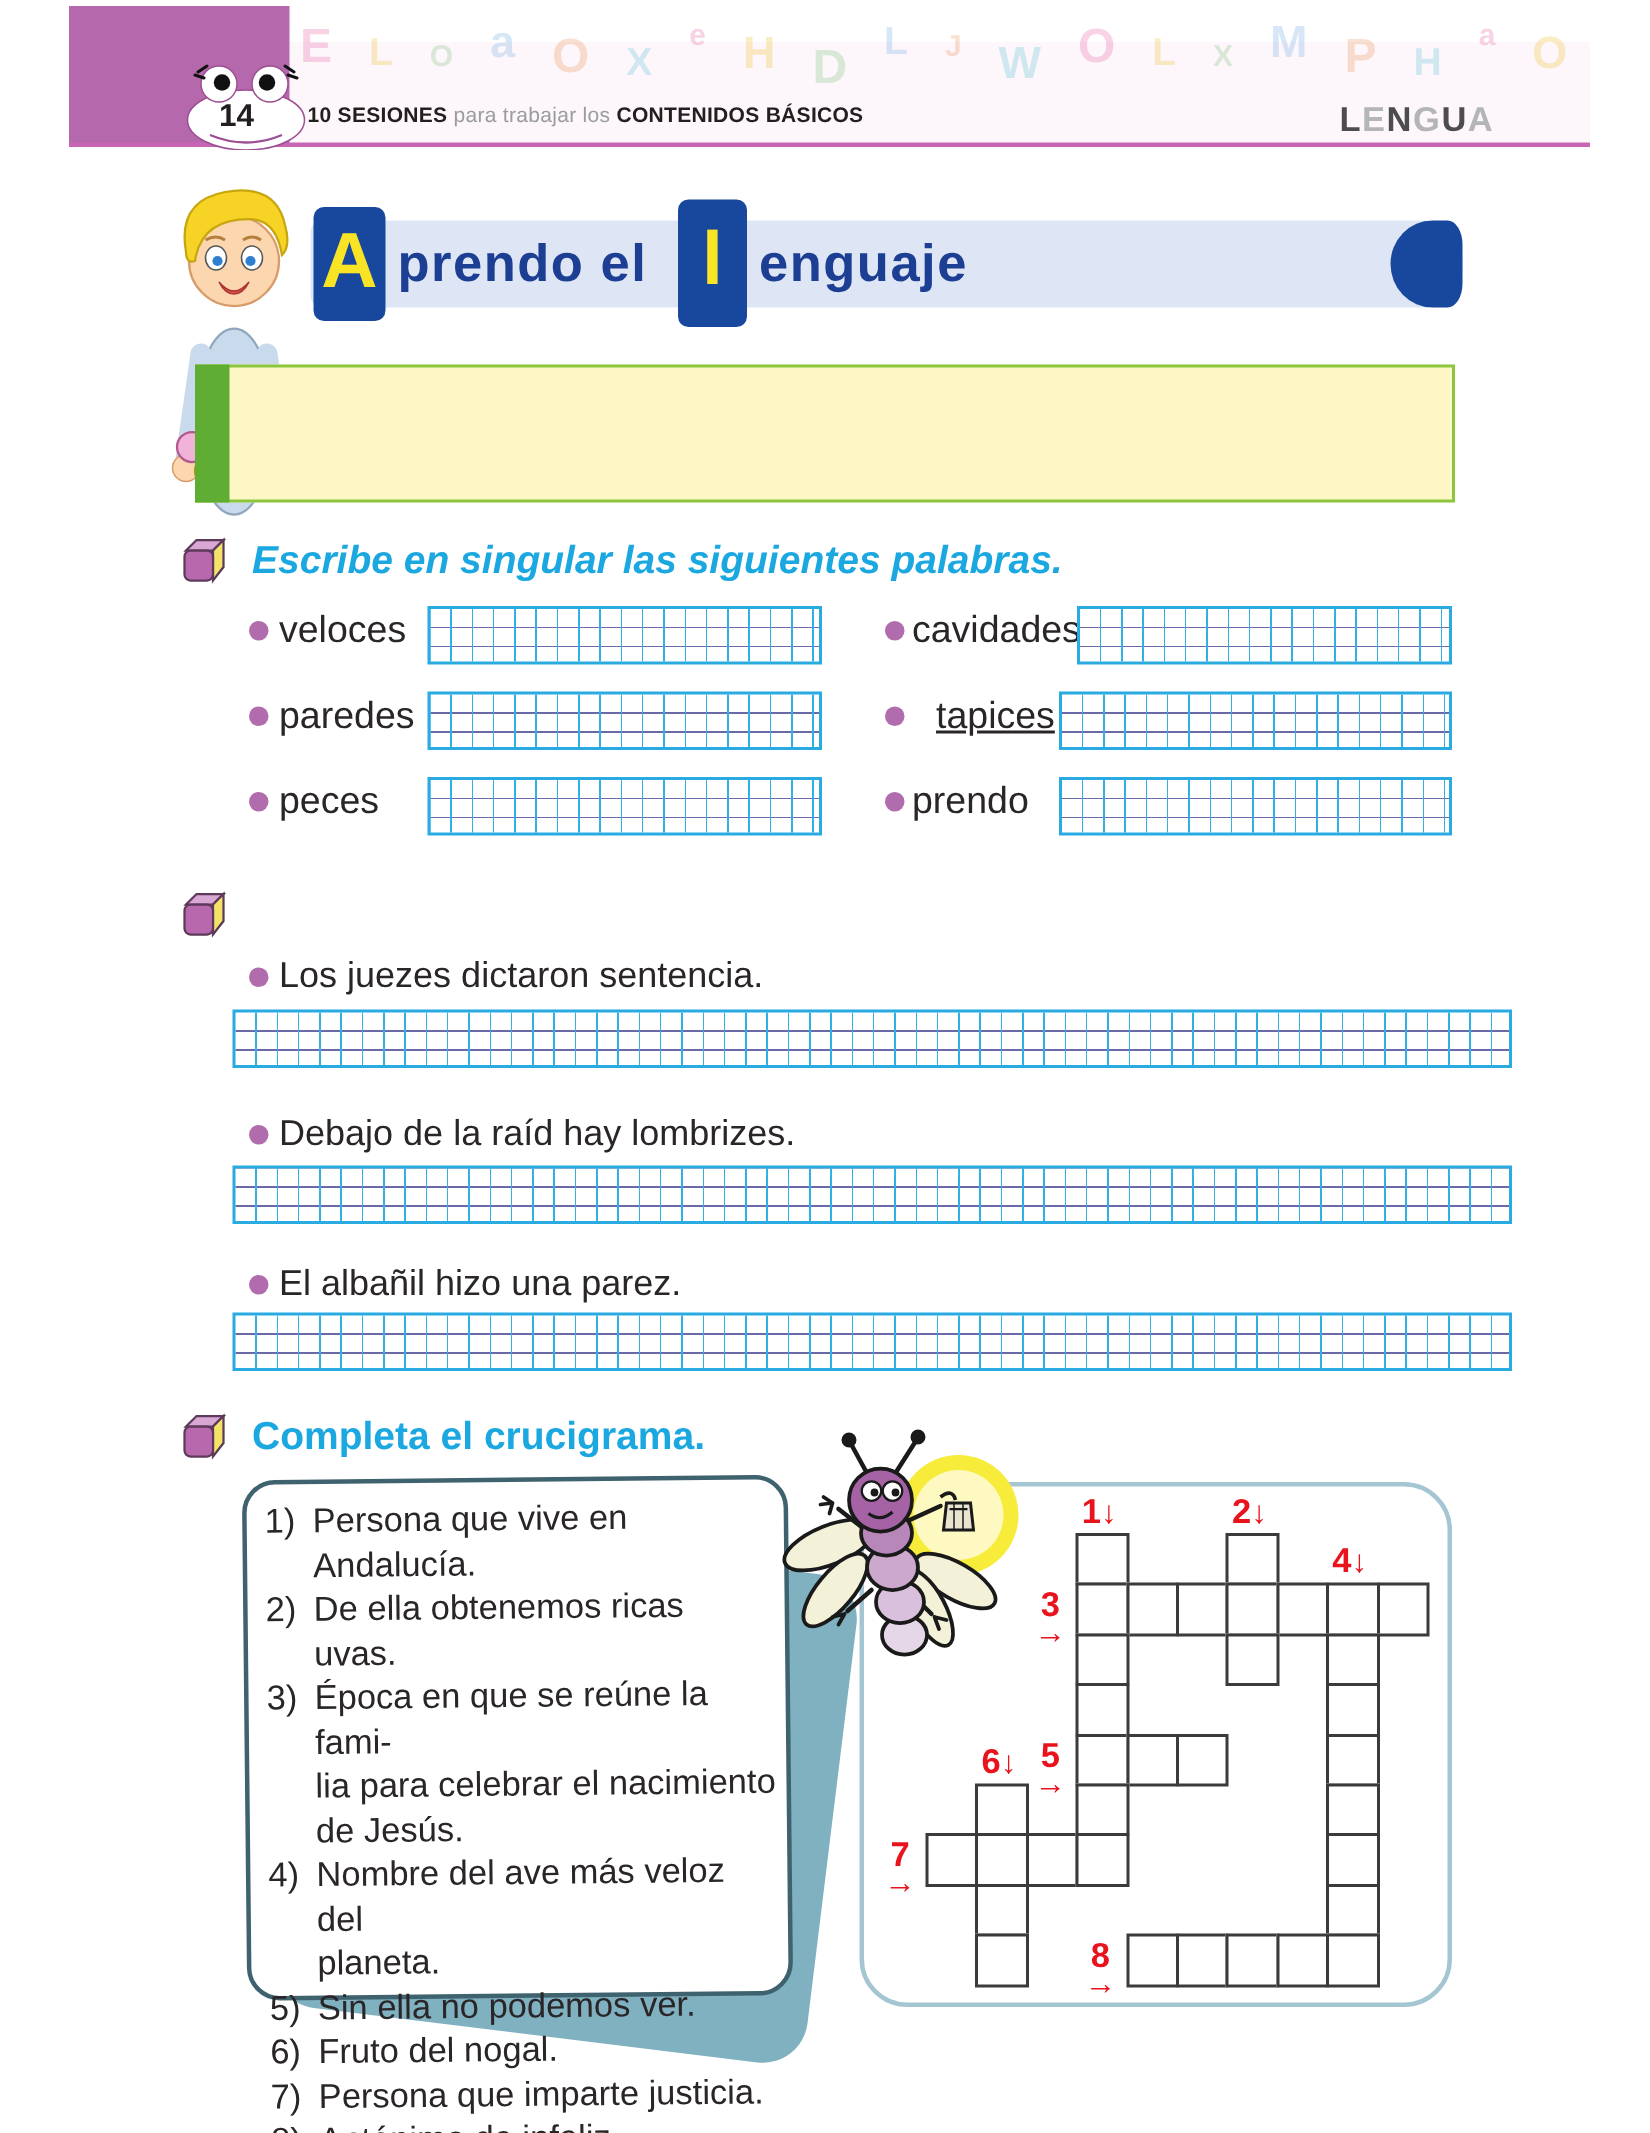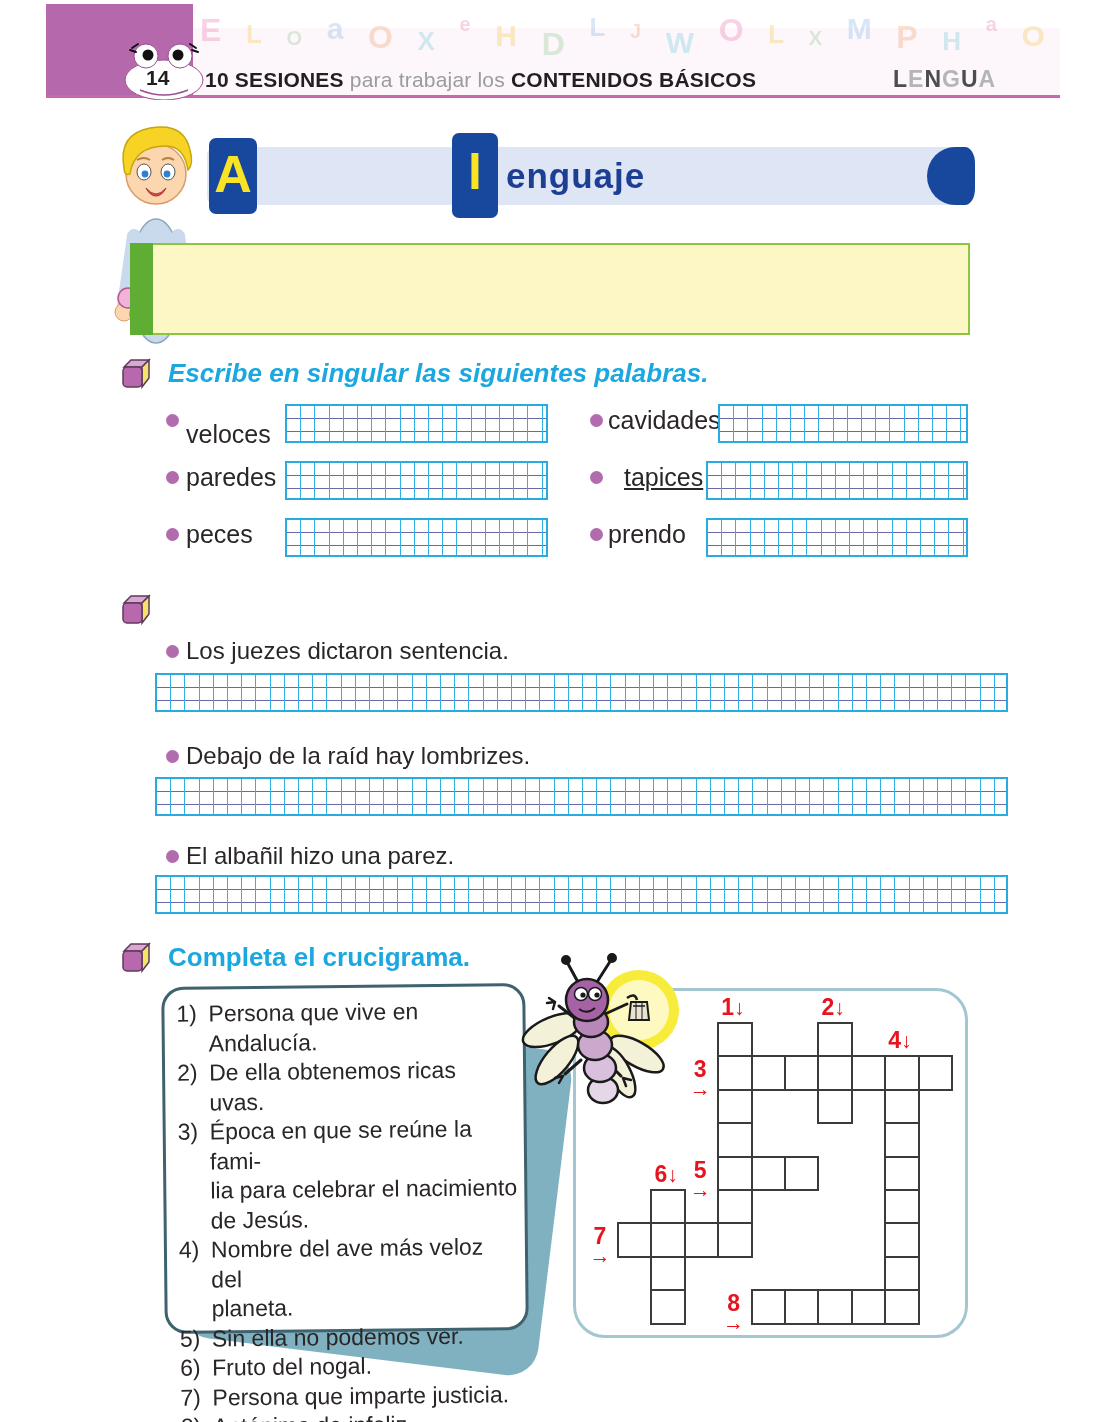--- a/index.html
+++ b/index.html
@@ -6,21 +6,21 @@
   #page{position:relative;width:1100px;height:1422px;background:#ffffff;overflow:hidden;
         font-family:"Liberation Sans",sans-serif;color:#2a2627;}
   .abs{position:absolute;}
 
   
   #hdr-band{left:193px;top:28px;width:867px;height:67px;background:#fdf6fb;}
   #hdr-purple{left:46px;top:4px;width:147px;height:92px;background:#b569ac;}
   #hdr-line{left:46px;top:95px;width:1014px;height:3px;background:#c766b3;}
   #strip{left:200px;top:14px;width:845px;height:60px;display:flex;justify-content:space-between;align-items:flex-start;}
   #strip span{font-weight:bold;opacity:.32;line-height:1;}
-  #series{left:205px;top:68px;font-size:21px;letter-spacing:.2px;}
+  #series{left:205px;top:68px;font-size:14px;letter-spacing:.2px;}
   #series b{color:#231f20;}
   #series .lt{color:#9a9ca0;font-weight:normal;}
   #subject{left:893px;top:66px;font-size:23px;font-weight:bold;letter-spacing:1px;}
   #subject .dk{color:#4d4d4f;} #subject .lt{color:#b3b5b8;}
   #frog{left:122px;top:40px;}
   #pagenum{left:146px;top:66px;font-size:21px;font-weight:bold;color:#231f20;}
 
   
   #banner-bar{left:207px;top:147px;width:768px;height:58px;background:#dee5f4;border-radius:8px 24px 24px 8px;}
   #banner-cap{left:927px;top:147px;width:48px;height:58px;background:#17489e;border-radius:28px 10px 10px 28px / 29px 16px 16px 29px;}
@@ -137,36 +137,37 @@
       <circle cx="63" cy="58" r="3.4" fill="#2d7fd0"></circle>
       <path d="M33 44 Q40 40 46 44 M58 44 Q64 40 70 44" stroke="#b5803e" stroke-width="2" fill="none"></path>
       <path d="M42 72 Q52 84 62 72 Q58 80 52 80 Q46 80 42 72 Z" fill="#d8504a" stroke="#a33"></path>
     </svg>
   </div>
 
   <div class="abs" id="banner-bar"></div>
   <div class="abs" id="banner-cap"></div>
   <div class="abs badge" id="badge-a">A</div>
   <div class="abs badge" id="badge-l">l</div>
+  <div class="abs banner-txt" id="banner-t1">prendo el</div>
   <div class="abs banner-txt" id="banner-t2">enguaje</div>
 
   <div class="abs" id="rulebox"></div>
   <div class="abs" id="rulebar"></div>
 
   <div class="abs cube" style="left:120px;top:357px;">
     <svg width="32" height="34" viewBox="0 0 32 34">
       <polygon points="4,10 11,3 29,3 22,10" fill="#d9a7d4" stroke="#5d3a5a" stroke-width="1.5"></polygon>
       <polygon points="22,10 29,3 29,21 22,30" fill="#f3e469" stroke="#5d3a5a" stroke-width="1.5"></polygon>
       <rect x="3" y="10" width="19" height="20" rx="4" fill="#b869ae" stroke="#5d3a5a" stroke-width="1.5"></rect>
     </svg>
   </div>
   <div class="abs h-cyan" style="left:168px;top:358px;font-style:italic;">Escribe en singular las siguientes palabras.</div>
 
   <div class="abs bullet" style="left:166px;top:414px;"></div>
-  <div class="abs wlabel" style="left:186px;top:420px;">veloces</div>
+  <div class="abs wlabel" style="left:186px;top:406px;">veloces</div>
   <div class="abs gridbox" style="left:285px;top:404px;width:263px;height:39px;"></div>
 
   <div class="abs bullet" style="left:166px;top:471px;"></div>
   <div class="abs wlabel" style="left:186px;top:463px;">paredes</div>
   <div class="abs gridbox" style="left:285px;top:461px;width:263px;height:39px;"></div>
 
   <div class="abs bullet" style="left:166px;top:528px;"></div>
   <div class="abs wlabel" style="left:186px;top:520px;">peces</div>
   <div class="abs gridbox" style="left:285px;top:518px;width:263px;height:39px;"></div>
 

